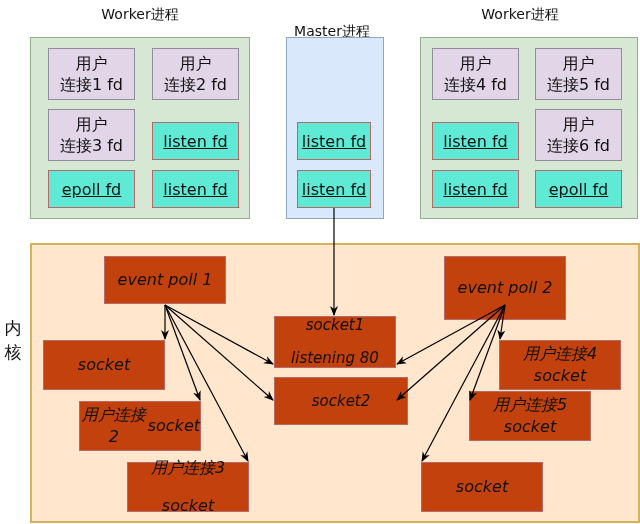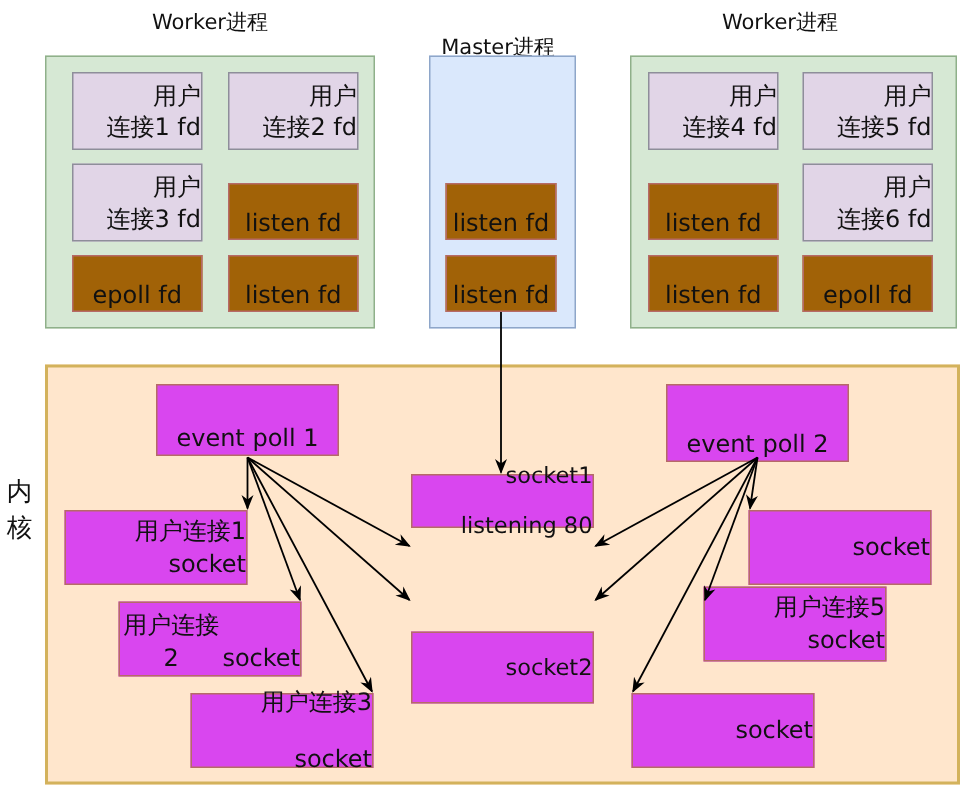--- a/index.html
+++ b/index.html
@@ -3,26 +3,26 @@
 <meta charset="utf-8">
 <style>
   html, body { margin: 0; padding: 0; background: #ffffff; }
   body { width: 640px; height: 524px; position: relative; overflow: hidden;
          font-family: "DejaVu Sans", "Liberation Sans", sans-serif; color: #111; }
   .abs { position: absolute; box-sizing: border-box; }
   .title { font-size: 14px; text-align: center; }
   .proc { border: 1px solid #9c9c9c; }
   .worker { background: #d6e8d4; border-color: #8fb08a; }
   .master { background: #dae8fc; border-color: #8ea6c9; }
-  .box { display: flex; align-items: flex-end; justify-content: center; text-align: center;
+  .box { display: flex; align-items: center; justify-content: center; text-align: center;
          font-size: 16px; line-height: 21px; border: 1px solid #b8797a; }
   .conn { background: #e1d5e7; border-color: #8e8e9a; }
-  .fd { background: #a16207; border-color: #b66a67; }
+  .fd { background: #5eead4; border-color: #b66a67; text-decoration: underline; }
   .kernel { background: #ffe6cc; border: 2px solid #d3b25c; }
-  .kbox { background: #d946ef; border-color: #b66a67; font-size: 16px; line-height: 22px; }
+  .kbox { background: #c2410c; border-color: #b66a67; font-size: 16px; line-height: 22px; font-style: italic; }
   .sock { font-size: 15px; line-height: 21px; }
   .sock .small { font-size: 15px; }
   .klabel { font-size: 17px; line-height: 24px; width: 20px; text-align: center; }
   svg.arrows { position: absolute; left: 0; top: 0; }
 </style>
 </head>
 <body>
 
 <div class="abs title" style="left:40px;top:6px;width:200px;">Worker进程</div>
 <div class="abs title" style="left:270px;top:6px;width:124px;margin-top:17px;">Master进程</div>
@@ -66,43 +66,43 @@
 <div class="abs box fd" style="left:432px;top:170px;width:87px;height:38px;">listen fd</div>
 <div class="abs box fd" style="left:535px;top:170px;width:87px;height:38px;">epoll fd</div>
 
 <div class="abs kernel" style="left:30px;top:243px;width:610px;height:280px;"></div>
 <div class="abs klabel" style="left:3px;top:316px;">
   <div>内</div>
   <div>核</div>
 </div>
 
 <div class="abs box kbox" style="left:104px;top:256px;width:122px;height:48px;">event poll 1</div>
-<div class="abs box kbox" style="left:444px;top:256px;width:122px;height:52px;">event poll 2</div>
+<div class="abs box kbox" style="left:444px;top:256px;width:122px;height:64px;">event poll 2</div>
 
-<div class="abs box kbox sock" style="left:274px;top:316px;width:122px;height:36px;flex-direction:column;gap:12px;">
+<div class="abs box kbox sock" style="left:274px;top:316px;width:122px;height:52px;flex-direction:column;gap:12px;">
   <span>socket1</span>
   <span class="small">listening 80</span>
 </div>
-<div class="abs box kbox sock" style="left:274px;top:377px;width:122px;height:48px;flex-direction:column;margin-top:44px;">
+<div class="abs box kbox sock" style="left:274px;top:377px;width:134px;height:48px;flex-direction:column;">
   <span>socket2</span>
 </div>
 
 <div class="abs box kbox" style="left:43px;top:340px;width:122px;height:50px;flex-direction:column;">
-  <span>用户连接1</span>
   <span>socket</span>
 </div>
 <div class="abs box kbox" style="left:79px;top:401px;width:122px;height:50px;flex-direction:row;">
   <span>用户连接2</span>
   <span>socket</span>
 </div>
 <div class="abs box kbox" style="left:127px;top:462px;width:122px;height:50px;flex-direction:column;gap:16px;">
   <span>用户连接3</span>
   <span>socket</span>
 </div>
 <div class="abs box kbox" style="left:499px;top:340px;width:122px;height:50px;flex-direction:column;">
+  <span>用户连接4</span>
   <span>socket</span>
 </div>
 <div class="abs box kbox" style="left:469px;top:391px;width:122px;height:50px;flex-direction:column;">
   <span>用户连接5</span>
   <span>socket</span>
 </div>
 <div class="abs box kbox" style="left:421px;top:462px;width:122px;height:50px;flex-direction:column;">
   <span>socket</span>
 </div>
 

